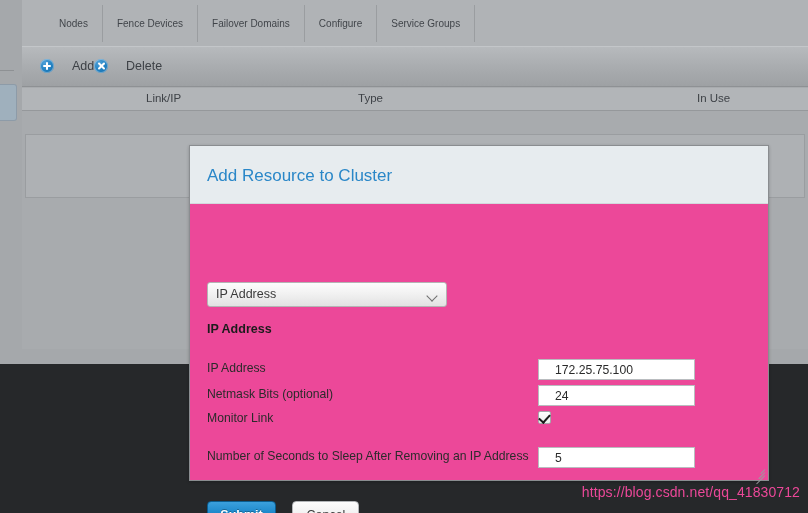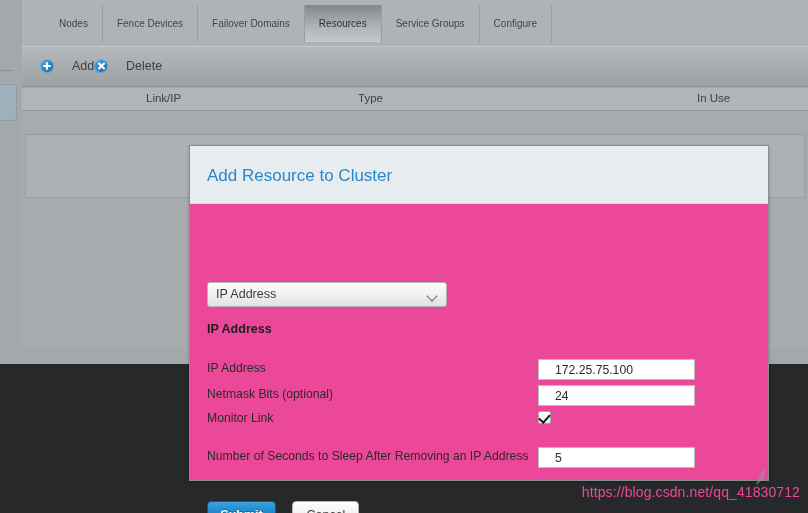--- a/index.html
+++ b/index.html
@@ -396,28 +396,25 @@
       <div class="tabs">
         <div class="tab">
           <span>Nodes</span>
         </div>
         <div class="tab">
           <span>Fence Devices</span>
         </div>
         <div class="tab">
           <span>Failover Domains</span>
         </div>
-        <div class="tab active">
-          <span>Resources</span>
+        <div class="tab">
+          <span>Configure</span>
         </div>
         <div class="tab">
           <span>Service Groups</span>
-        </div>
-        <div class="tab">
-          <span>Configure</span>
         </div>
       </div>
     </div>
 
     <div class="toolbar">
       <div class="tool-btn tool-add">
         <span class="circ-icon plus-icon"></span>
         <span>Add</span>
       </div>
       <div class="tool-btn tool-del">

